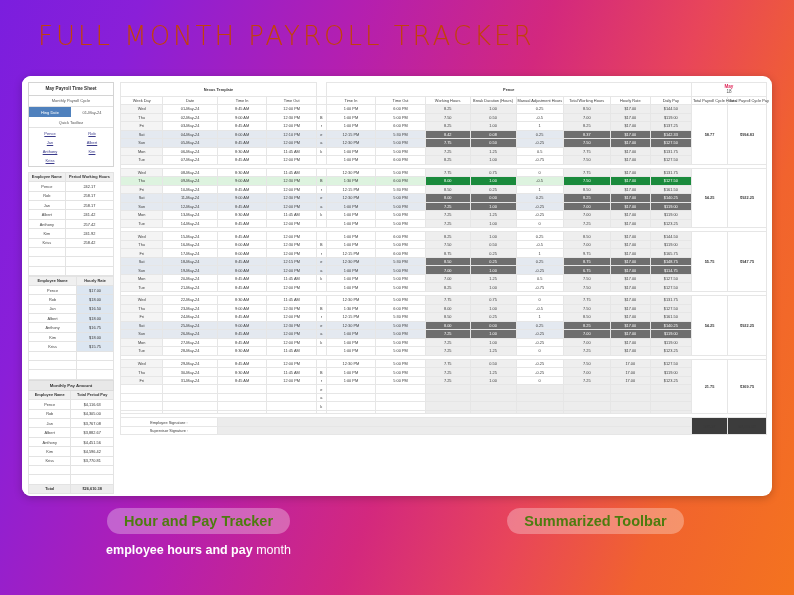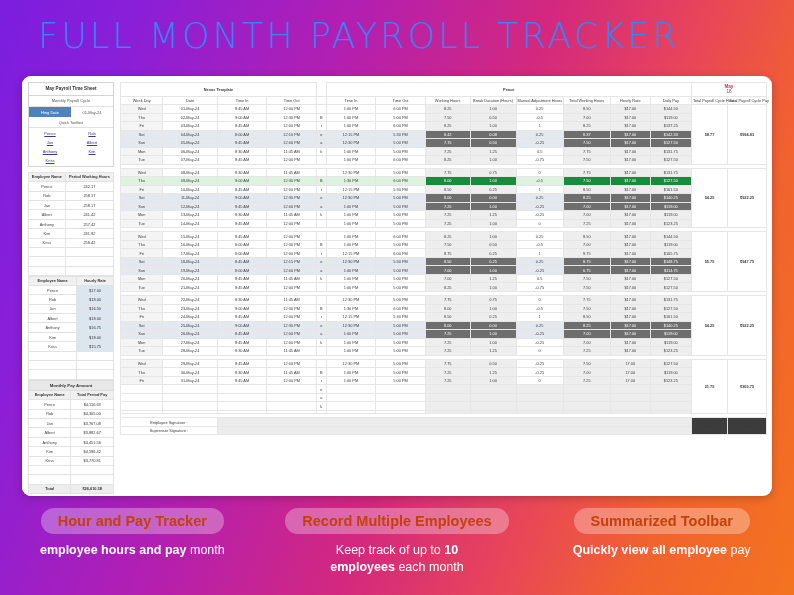--- a/index.html
+++ b/index.html
@@ -5,21 +5,21 @@
   * { box-sizing: border-box; margin:0; padding:0; }
   html,body { width:794px; height:595px; overflow:hidden; }
   body {
     font-family: "Liberation Sans", sans-serif;
     background: linear-gradient(110deg,#7b1ede 0%, #8a1fd8 14%, #b41fb0 36%, #d3287e 55%, #e8455a 70%, #f1632e 84%, #f4731f 100%);
     position:relative;
   }
   
   #title-bar { height:72px; display:flex; align-items:center; padding-left:38px; }
   #title-bar .title {
-    color:#3b82f6; font-size:35px; letter-spacing:3.0px; font-weight:300;
+    color:#c2410c; font-size:26px; letter-spacing:3.0px; font-weight:300;
     font-family:"DejaVu Sans", sans-serif;
   }
   
   #sheet {
     position:absolute; left:22px; top:76px; width:750px; height:420px;
     background:#fff; border-radius:9px; overflow:hidden;
     box-shadow:0 2px 9px rgba(0,0,0,.22);
   }
   #sheet-inner { display:flex; width:100%; height:100%; font-size:4.2px; color:#333; }
 
@@ -63,21 +63,21 @@
   td.brk { background:#fff; font-size:3.3px; color:#777; border-left:1px solid #e6e6e6; border-right:1px solid #e6e6e6;}
   td.emptyrow { background:#ededed; }
   .sigrow td { font-size:4.2px; text-align:left; padding:5.0px 3px; color:#555; background:#fff; }
   .sigrow td.line { background:#ececec; }
   td.grandtot { background:#3c3c3c; color:#fff; font-weight:bold; font-size:4.6px; }
 
   
   #features { position:absolute; left:0; top:503px; width:794px; height:92px; display:flex; }
   .feat { flex:1; display:flex; flex-direction:column; align-items:center; padding-top:5px; }
   .feat .pill {
-    background:rgba(255,255,255,.30); color:#c2410c; border-radius:13px;
+    background:rgba(255,255,255,.30); color:#4d7c0f; border-radius:13px;
     padding:5px 17px; font-size:14.5px; font-weight:bold; margin-bottom:8px;
     white-space:nowrap;
   }
   .feat .d1, .feat .d2 { color:#fff; font-size:12.5px; line-height:1.35; text-align:center; white-space:nowrap; }
   .feat b { font-weight:bold; }
 </style>
 </head>
 <body>
 
 <div id="title-bar">
@@ -878,21 +878,15 @@
     </div>
   </div>
 </div>
 
 <div id="features">
   <div class="feat">
     <div class="pill">Hour and Pay Tracker</div>
     <div class="d2"><b>employee hours and pay</b><span> month</span></div>
   </div>
   <div class="feat">
-    <div class="pill">Record Multiple Employees</div>
-    <div class="d1"><span>Keep track of up to </span><b>10</b></div>
-    <div class="d2"><b>employees</b><span> each month</span></div>
-  </div>
-  <div class="feat">
     <div class="pill">Summarized Toolbar</div>
-    <div class="d1"><b>Quickly view all employee</b><span> pay</span></div>
   </div>
 </div>
 
 </body></html>

